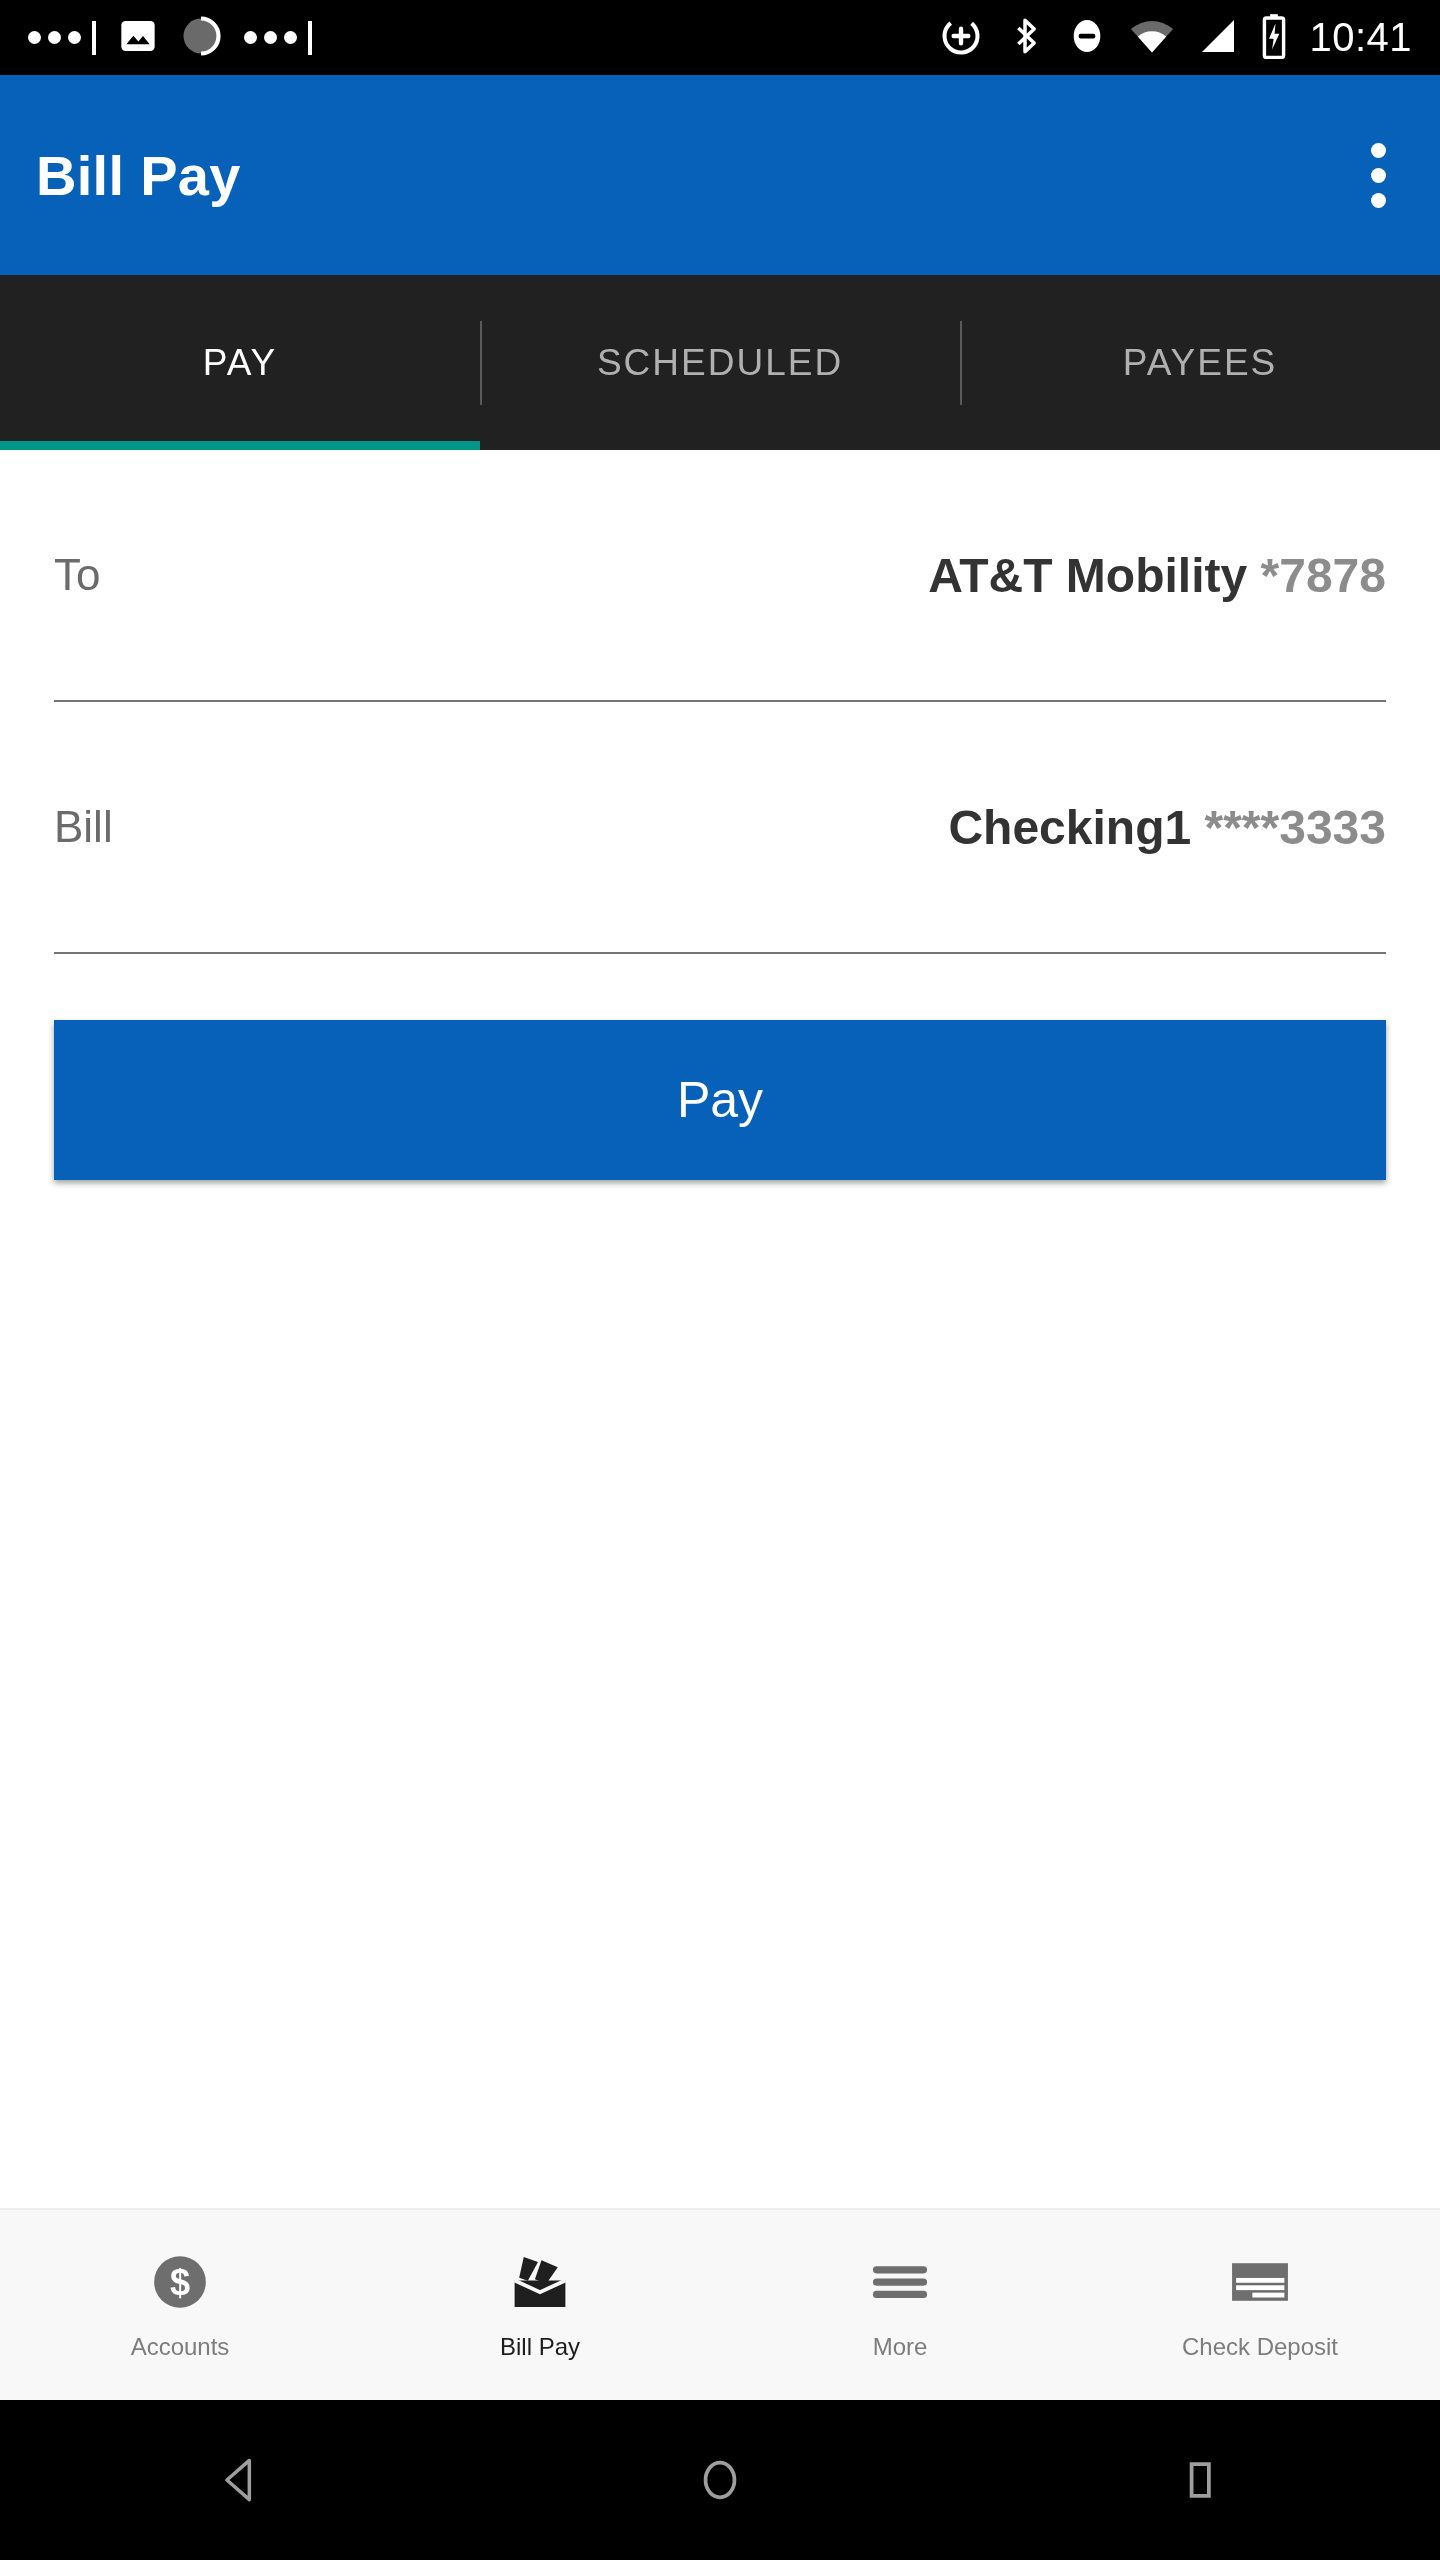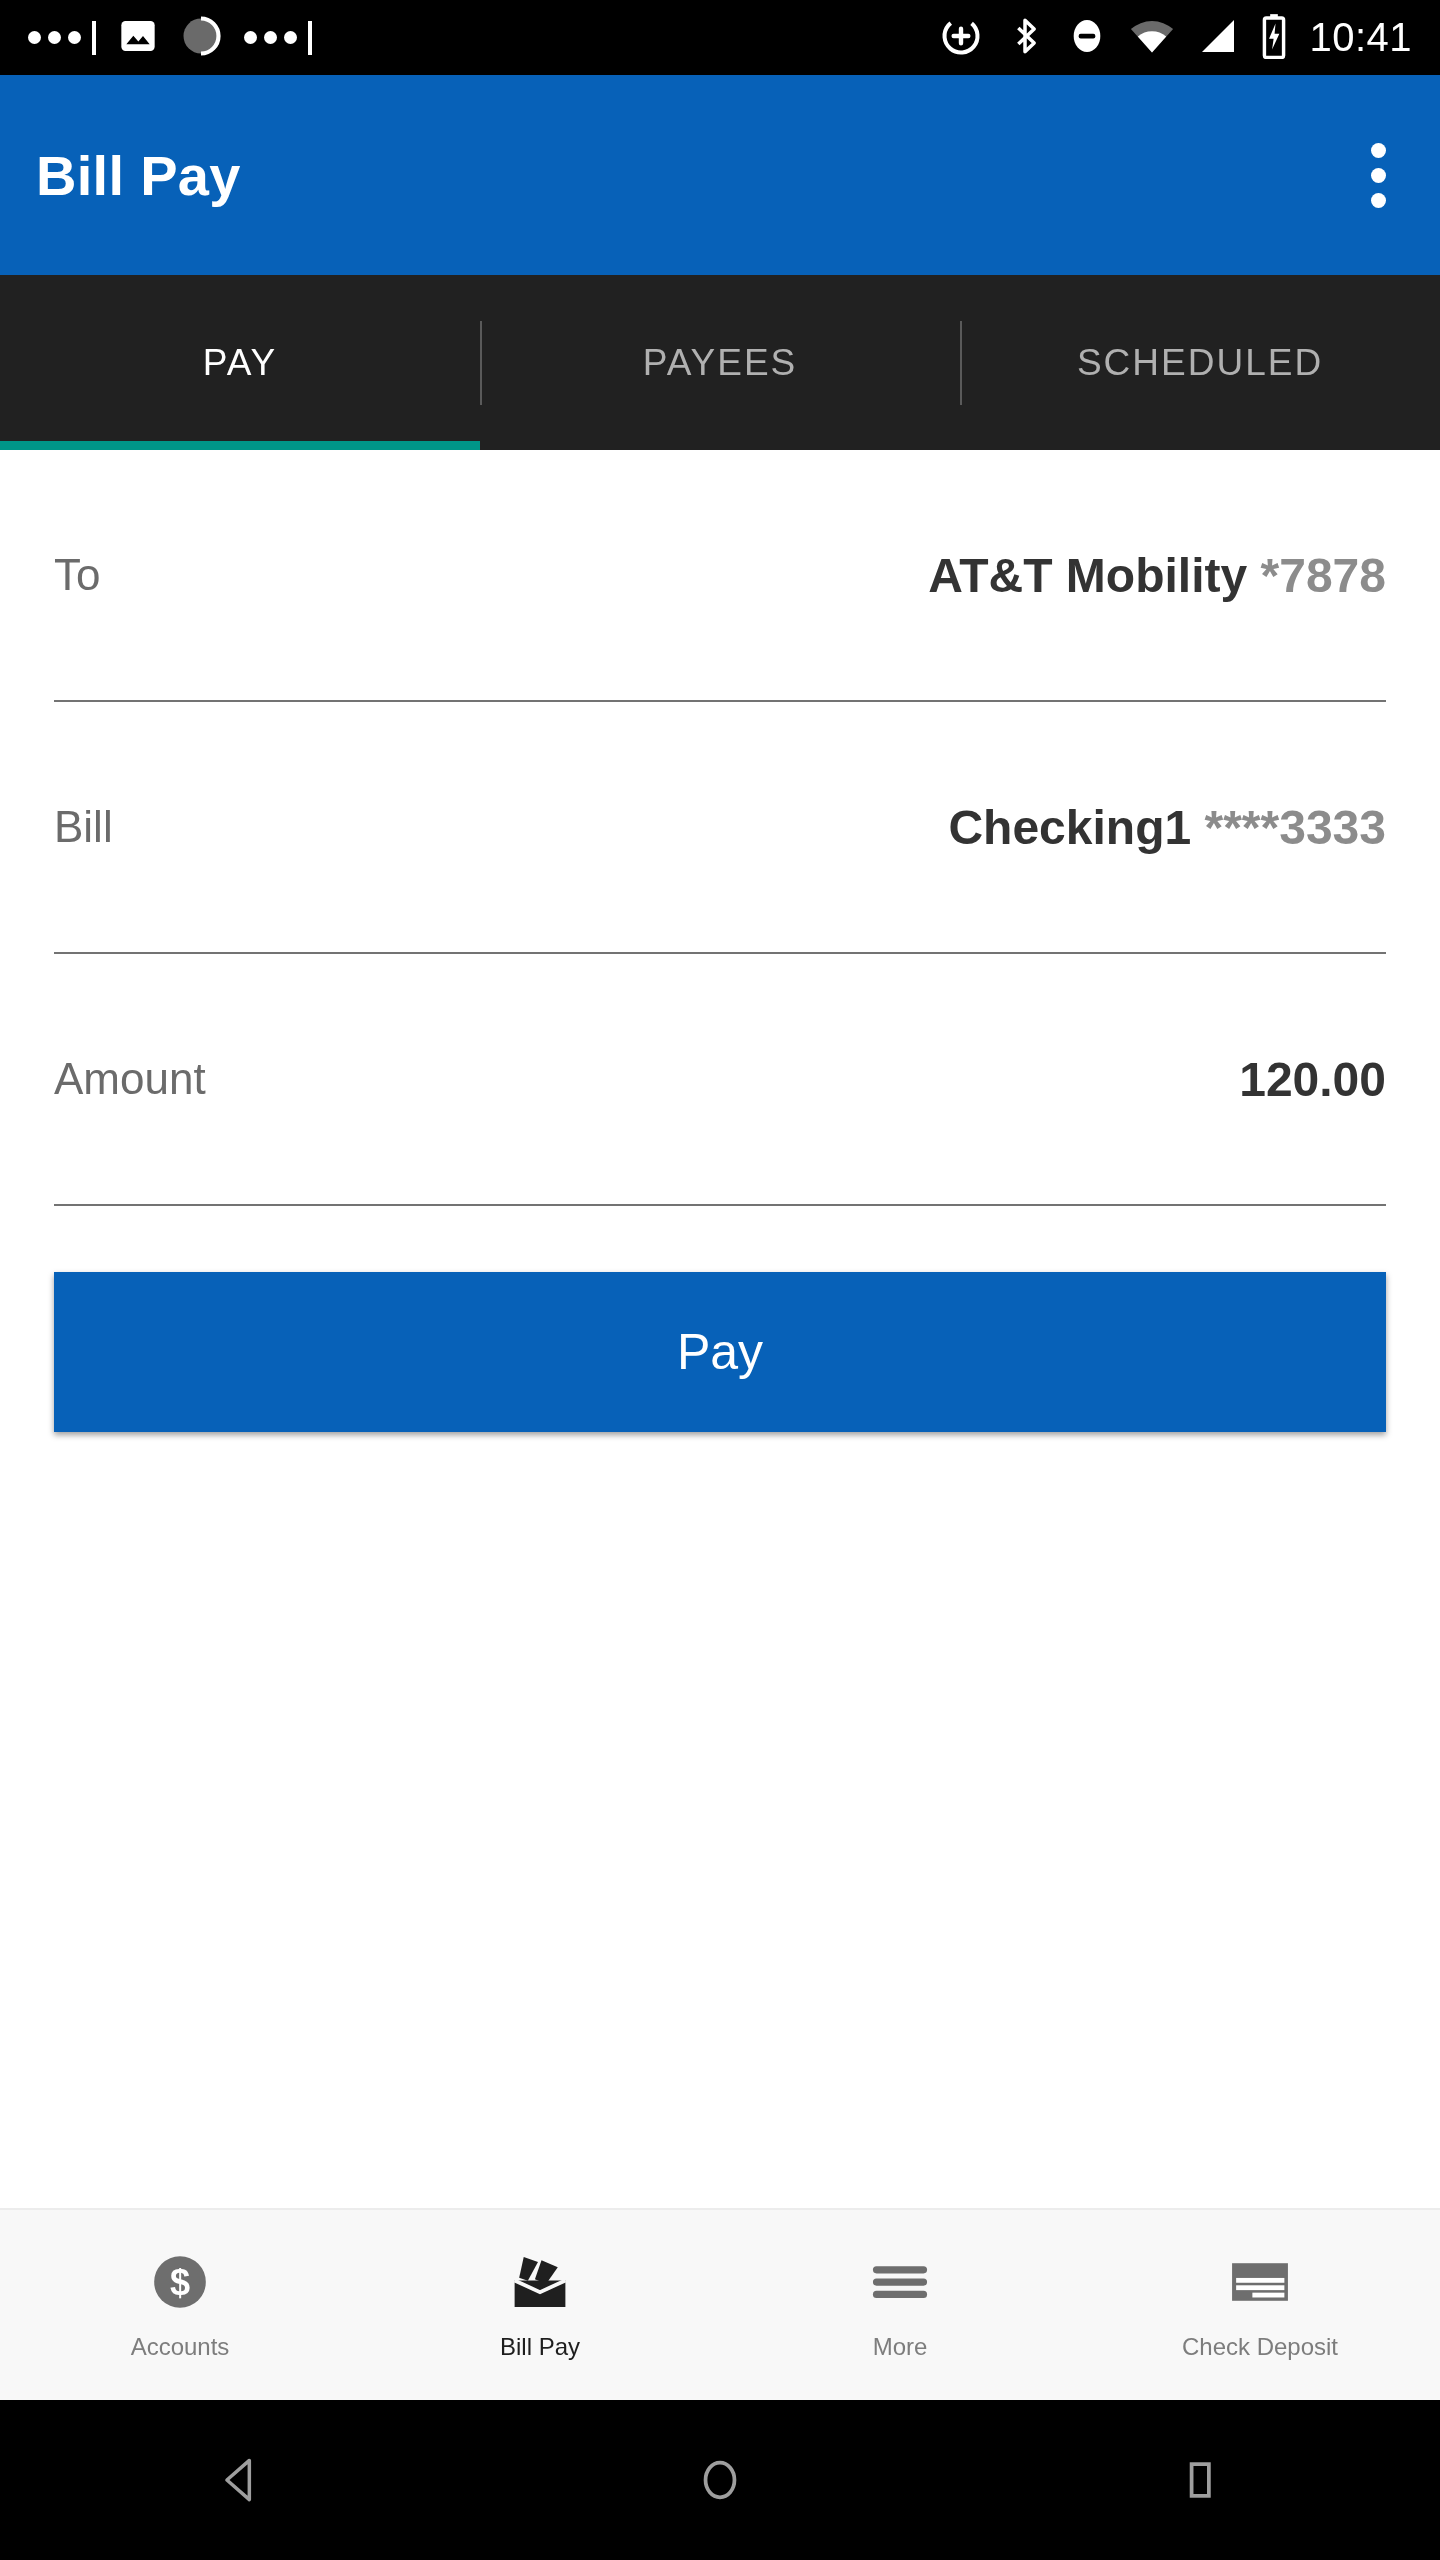--- a/index.html
+++ b/index.html
@@ -308,41 +308,37 @@
   <div class="app-title">Bill Pay</div>
   <div class="overflow-menu">
     <span></span>
       <span></span>
       <span></span>
   </div>
 </div>
 
 <div class="tab-bar">
   <div class="tab active">PAY</div>
+  <div class="tab">SCHEDULED</div>
   <div class="tab">PAYEES</div>
-  <div class="tab">SCHEDULED</div>
   <div class="tab-indicator"></div>
 </div>
 
 <div class="content">
 
   <div class="form-row">
     <span class="row-label">To</span>
     <span class="row-value"><span>AT&amp;T Mobility</span> <span class="muted">*7878</span></span>
   </div>
 
   <div class="form-row">
     <span class="row-label">Bill</span>
     <span class="row-value"><span>Checking1</span> <span class="muted">****3333</span></span>
   </div>
 
-  <div class="form-row">
-    <span class="row-label">Amount</span>
-    <span class="row-value">120.00</span>
-  </div>
 
 
   <div class="pay-button-wrap">
     <button class="pay-button">Pay</button>
   </div>
 </div>
 
 <div class="bottom-nav">
 
   <div class="nav-item">

